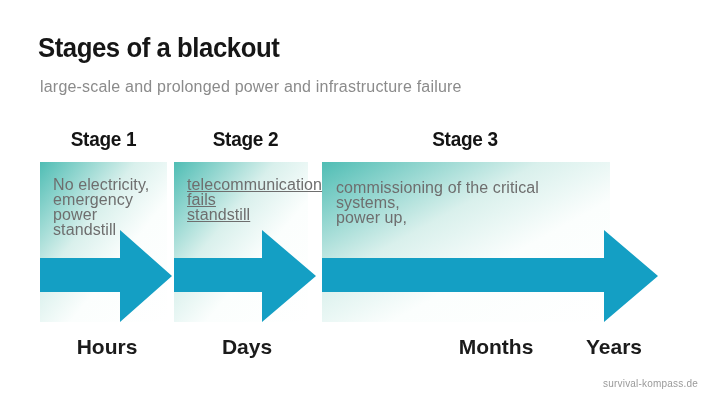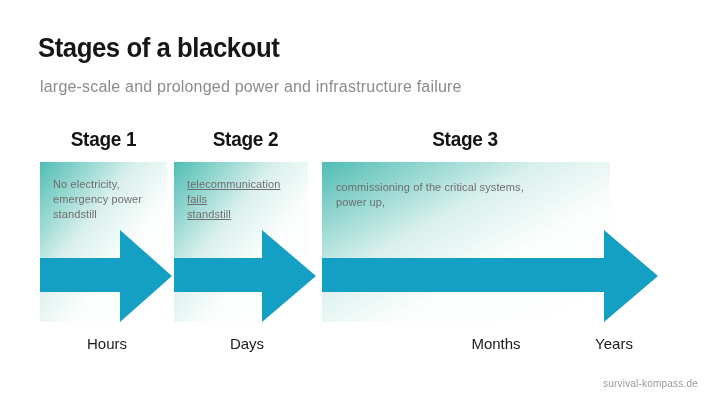--- a/index.html
+++ b/index.html
@@ -27,27 +27,27 @@
     font-size:20px;font-weight:bold;color:#141414;
     text-align:center;letter-spacing:-0.3px;
     transform:scaleX(0.95);
   }
   .stage-box{
     position:absolute;top:162px;height:160px;
     background:linear-gradient(to bottom right,#4fbdb4 0%,#d9f0ec 38%,#fbfefd 62%,#ffffff 100%);
   }
   .stage-text{
     position:absolute;
-    font-size:11px;line-height:15px;color:#6e6e6e;
+    font-size:16px;line-height:15px;color:#6e6e6e;
     letter-spacing:0.1px;
   }
   .arrows{position:absolute;left:0;top:0;}
   .tl-label{
     position:absolute;top:335px;width:120px;
-    font-size:15px;font-weight:normal;color:#1b1b1b;
+    font-size:21px;font-weight:bold;color:#1b1b1b;
     text-align:center;
   }
   .footer{
     position:absolute;right:22px;top:378px;
     font-size:10px;color:#9a9a9a;letter-spacing:0.2px;
   }
 </style>
 </head>
 <body>
 

